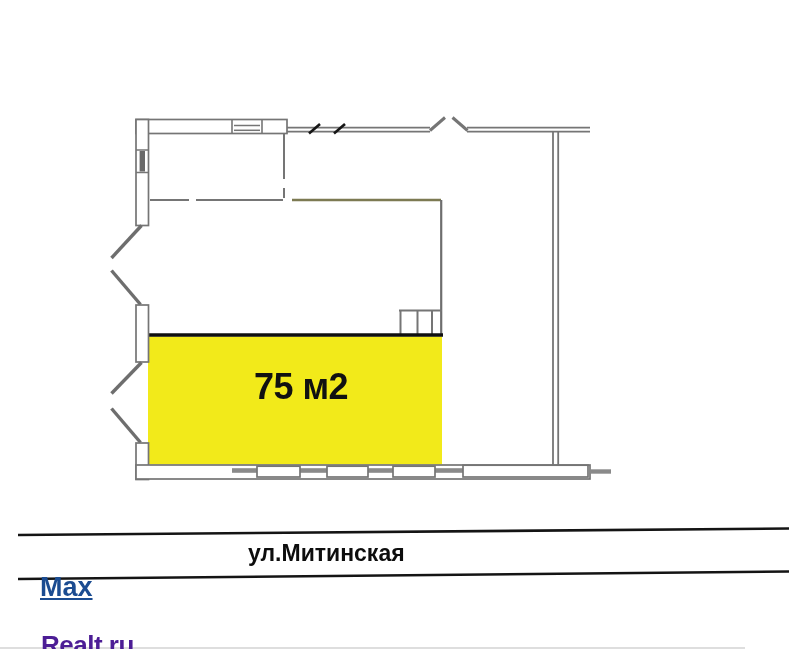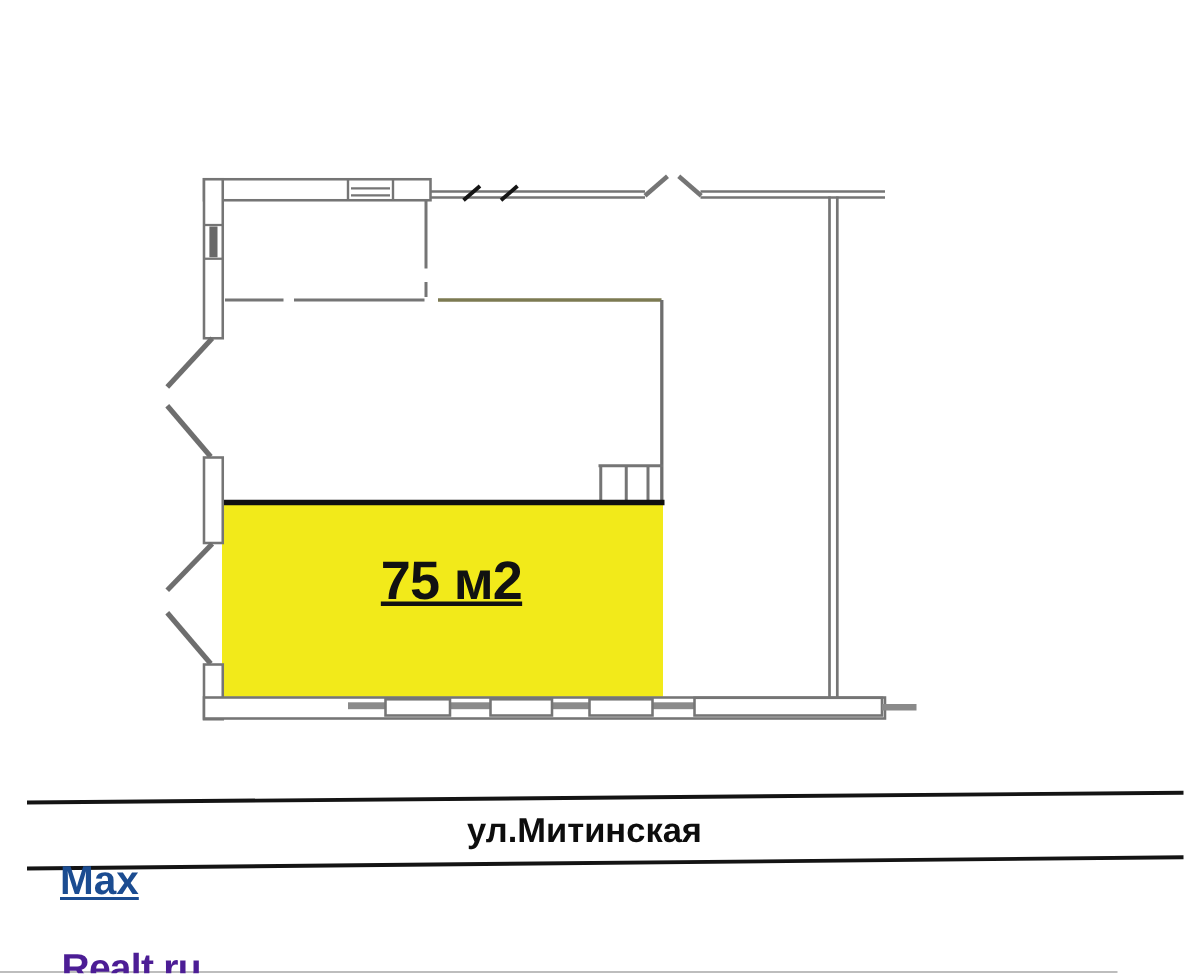--- a/index.html
+++ b/index.html
@@ -13,26 +13,25 @@
   .plan-svg{position:absolute;left:0;top:0;}
   .area-label{
     position:absolute;
     left:148px;top:332px;width:294px;height:126px;
     box-sizing:border-box;
     padding-left:12px;padding-bottom:16px;
     display:flex;align-items:center;justify-content:center;
     font-size:36px;font-weight:bold;color:#111111;
     letter-spacing:-0.5px;
     white-space:nowrap;
-    text-decoration:underline;
   }
   .street-label{
     position:absolute;
     left:248px;top:540px;width:220px;
-    text-align:right;
+    text-align:left;
     font-size:23px;font-weight:bold;color:#0d0d0d;
     line-height:26px;
     white-space:nowrap;
   }
   .wm-line1{
     position:absolute;
     left:40px;top:574px;
     font-size:27px;font-weight:bold;line-height:1;
     color:#1b4c91;
     white-space:nowrap;

